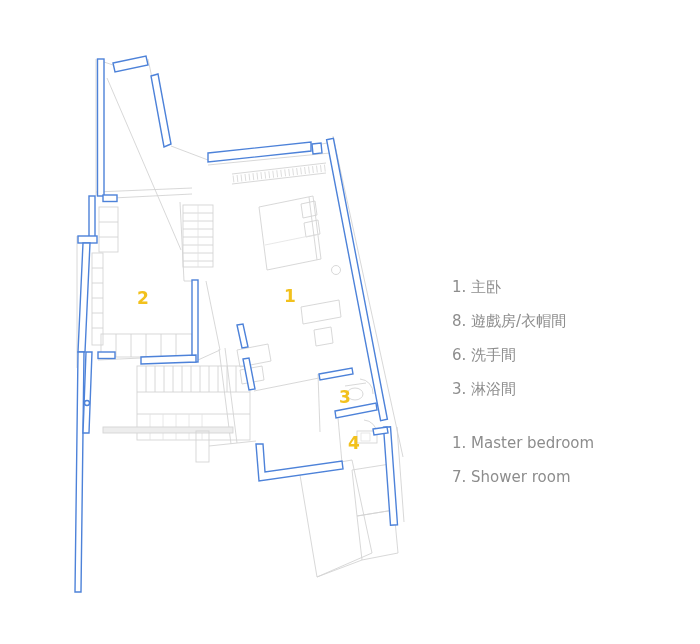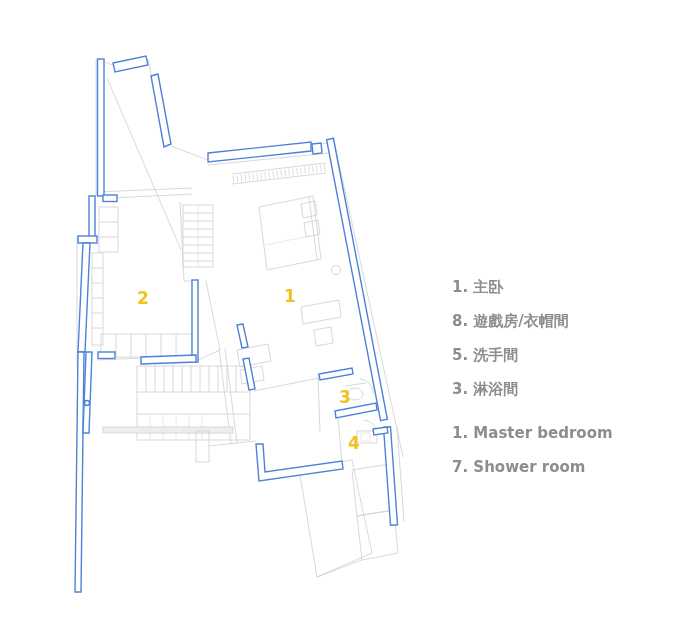--- a/index.html
+++ b/index.html
@@ -11,22 +11,22 @@
   .wl{fill:none;stroke:var(--wall,#4d82d9);stroke-width:1.4;}
   .g{fill:none;stroke:var(--detail,#d4d4d4);stroke-width:0.9;}
   .g2{fill:none;stroke:#e2e2e2;stroke-width:0.8;}
   .gf{fill:#ededed;stroke:var(--detail,#d4d4d4);stroke-width:0.9;}
   .hatch{fill:none;stroke:#dddddd;stroke-width:7;stroke-dasharray:1 3;}
   .room-num{font-family:"DejaVu Sans","Liberation Sans",sans-serif;font-weight:bold;
             font-size:17px;fill:var(--accent,#f2c11d);}
   
   .legend{position:absolute;left:452px;top:280px;color:var(--legend-text,#8d8d8d);
           font-size:15px;line-height:15px;}
-  .legend .item{margin-bottom:19px;white-space:nowrap;font-weight:bold;}
-  .legend-en{margin-top:29px;}
+  .legend .item{margin-bottom:19px;white-space:nowrap;}
+  .legend-en{margin-top:39px;}
 </style>
 </head>
 <body>
 
 <div id="canvas">
 
   <svg id="plan" width="700" height="644" viewBox="0 0 700 644">
     <defs>
       <pattern id="speckle" width="4" height="4" patternUnits="userSpaceOnUse">
         <circle cx="1" cy="1" r="0.55" fill="#dcdcdc"></circle>
@@ -149,21 +149,21 @@
       <text class="room-num" x="137" y="304">2</text>
       <text class="room-num" x="339" y="403">3</text>
       <text class="room-num" x="348" y="449">4</text>
     </g>
   </svg>
 
   <div class="legend">
     <div class="legend-zh">
       <div class="item">1. 主卧</div>
       <div class="item">8. 遊戲房/衣帽間</div>
-      <div class="item">5. 洗手間</div>
+      <div class="item">6. 洗手間</div>
       <div class="item">3. 淋浴間</div>
     </div>
     <div class="legend-en">
       <div class="item">1. Master bedroom</div>
       <div class="item">7. Shower room</div>
     </div>
   </div>
 
 </div>
 

